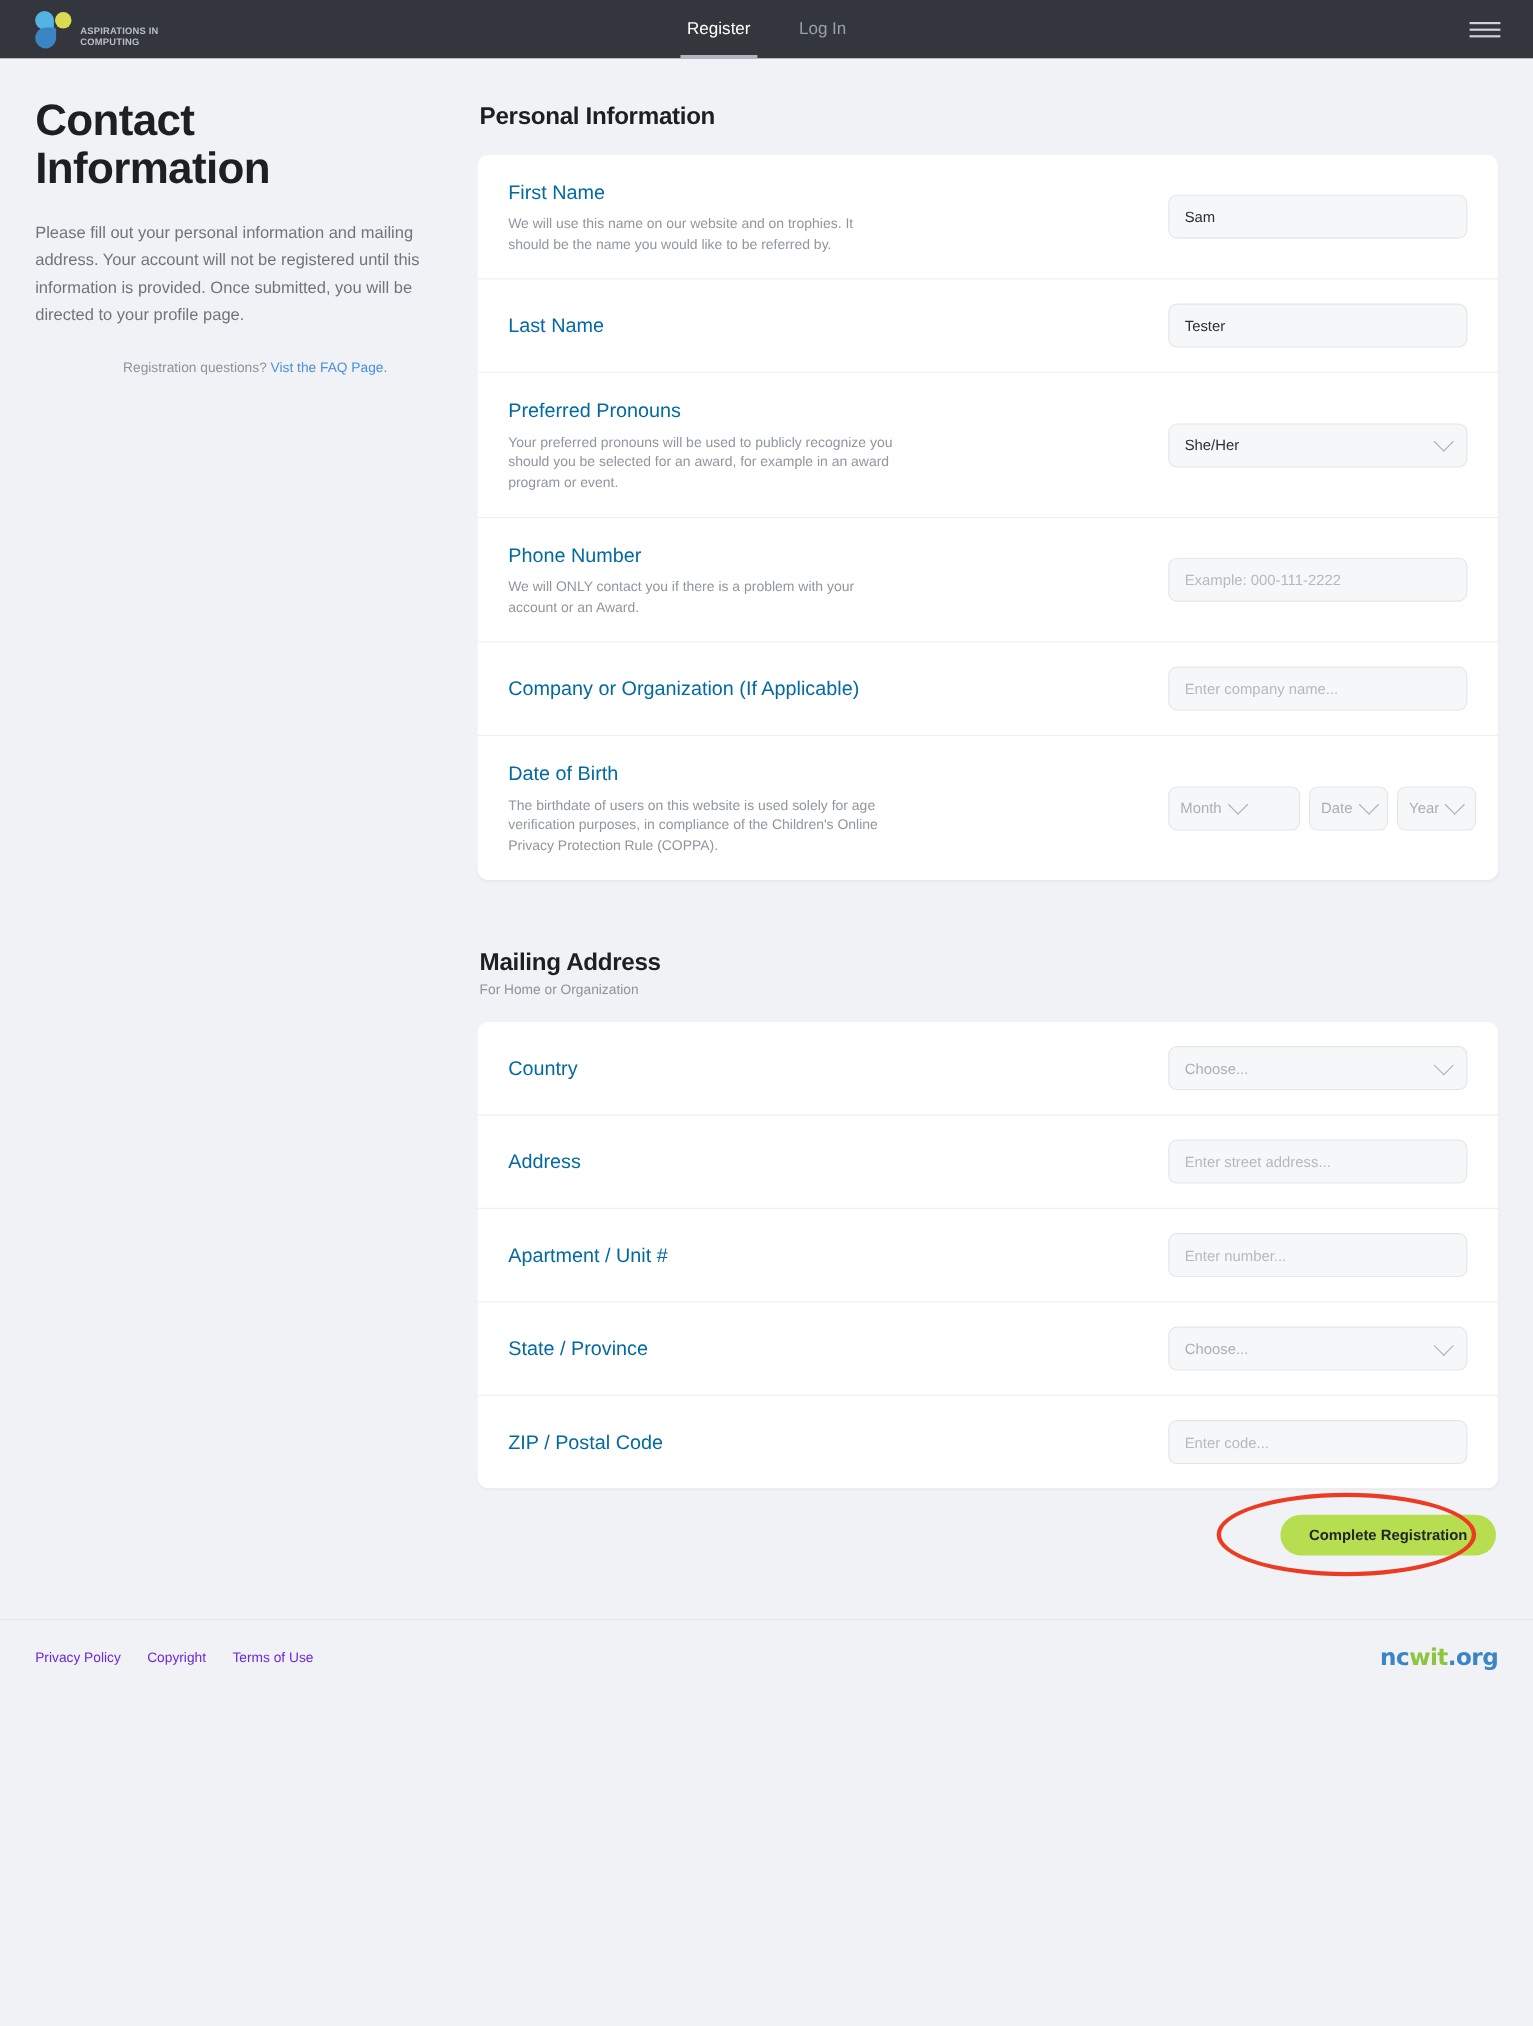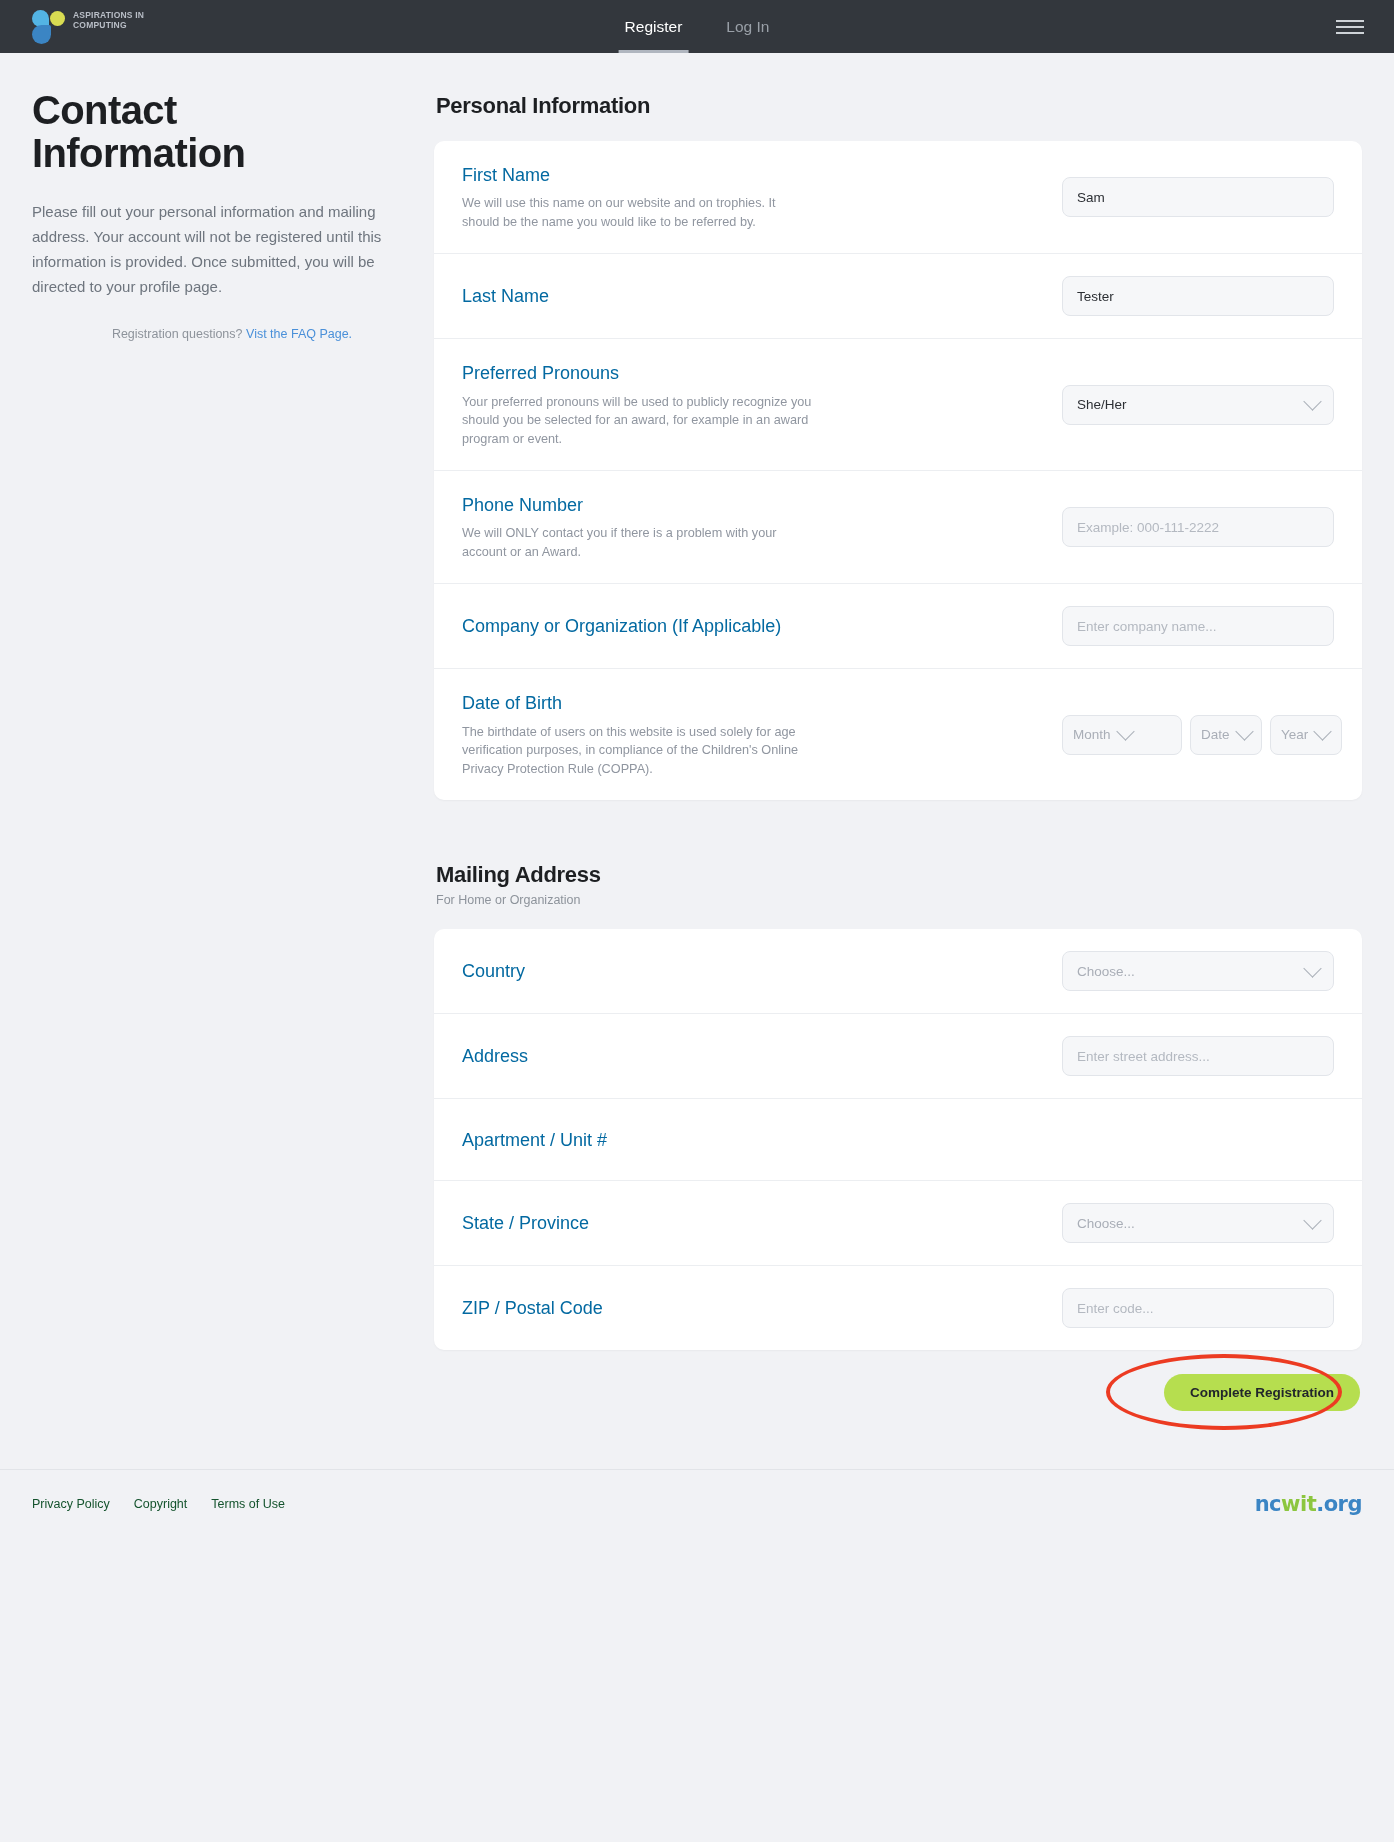--- a/index.html
+++ b/index.html
@@ -14,21 +14,21 @@
   
   .topbar {
     height: 53px;
     background: #33373d;
     display: flex;
     align-items: center;
     position: relative;
   }
   .brand {
     display: flex;
-    align-items: flex-start;
+    align-items: flex-end;
     margin-left: 32px;
     gap: 7px;
   }
   .brand-mark { width: 34px; height: 34px; position: relative; flex: none; }
   .brand-mark .petal { position: absolute; border-radius: 50%; }
   .brand-mark .p1 { width: 17px; height: 17px; left: 0;    top: 0;    background: #53b4e4; border-bottom-right-radius: 2px;}
   .brand-mark .p2 { width: 15px; height: 15px; left: 18px; top: 1px;  background: #d9dc52; }
   .brand-mark .p3 { width: 19px; height: 19px; left: 0;    top: 15px; background: #3b85c4; border-top-right-radius: 2px; }
   .brand-text {
     color: #b9bec7;
@@ -236,21 +236,21 @@
   .footer {
     margin-top: 58px;
     border-top: 1px solid #e2e4e8;
     padding: 22px 32px 28px 32px;
     display: flex;
     align-items: center;
   }
   .footer-links { display: flex; gap: 24px; }
   .footer-links a {
     font-size: 12.5px;
-    color: #14532d;
+    color: #6d28d9;
     text-decoration: none;
   }
   .footer-logo {
     margin-left: auto;
     font-size: 21px;
     font-weight: bold;
     letter-spacing: -0.5px;
     font-family: "DejaVu Sans", sans-serif;
   }
   .footer-logo .nc { color: #3b85c4; text-align: right; }
@@ -398,20 +398,23 @@
         </div>
         <div class="field-control">
           <input class="inp" placeholder="Enter street address..." style="">
         </div>
       </div>
 
       <div class="field-row">
         <div class="field-label-wrap">
           <div class="field-label">Apartment / Unit #</div>
         </div>
+        <div class="field-control">
+          <input class="inp" placeholder="Enter number..." style="">
+        </div>
       </div>
 
 
       <div class="field-row">
         <div class="field-label-wrap">
           <div class="field-label">State / Province</div>
         </div>
         <div class="field-control">
           <div class="sel placeholder-val">
             <span>Choose...</span>

